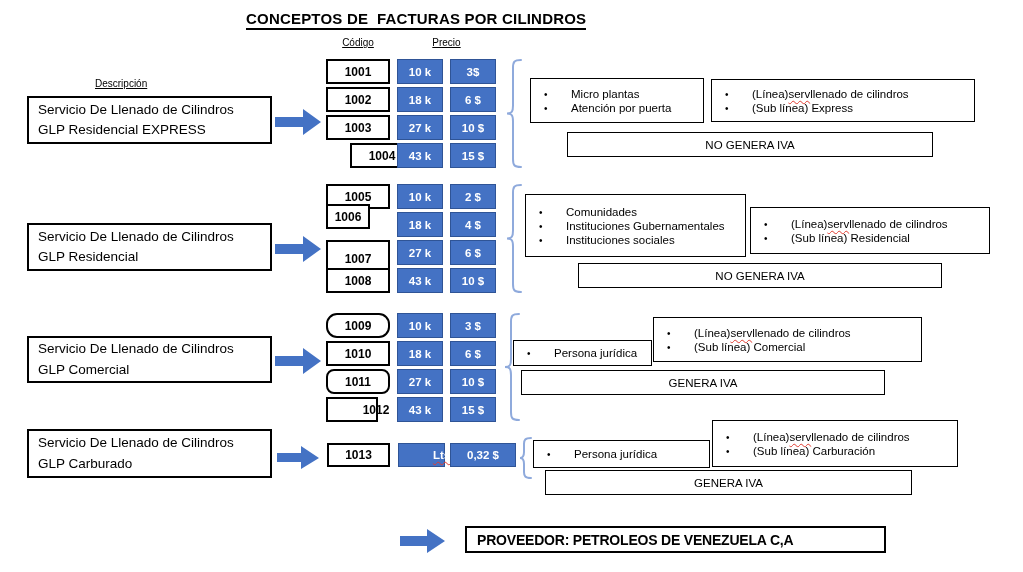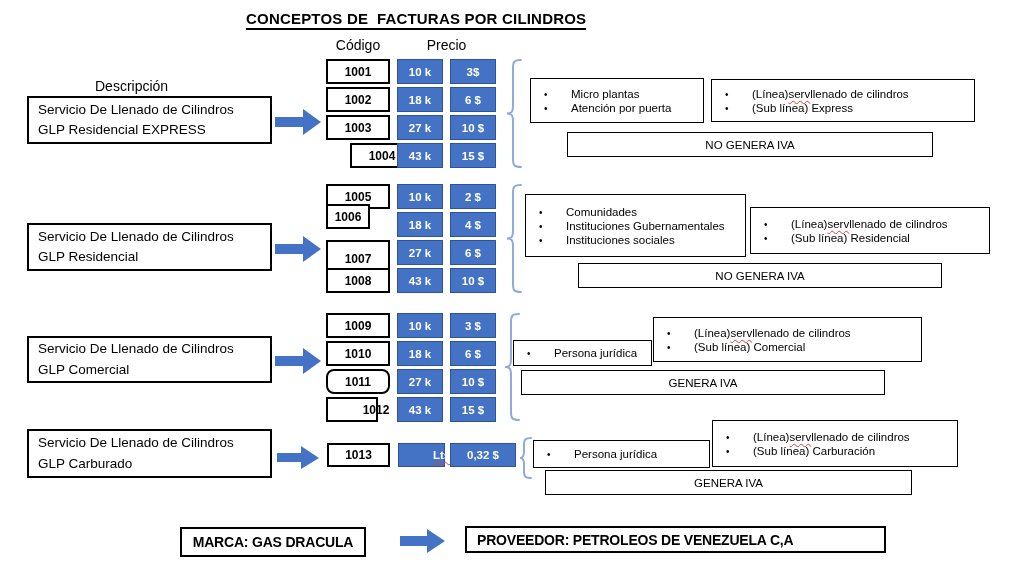--- a/index.html
+++ b/index.html
@@ -5,21 +5,21 @@
   html,body{margin:0;padding:0;background:#fff;}
   #canvas{
     position:relative;width:1023px;height:572px;background:#fff;overflow:hidden;
     font-family:"Liberation Sans",sans-serif;color:#000;
   }
   .abs{position:absolute;box-sizing:border-box;}
   .title{
     position:absolute;left:246px;top:10px;font-size:15px;font-weight:bold;
     white-space:pre;letter-spacing:.2px;border-bottom:2px solid #000;padding-bottom:1px;
   }
-  .colhead{position:absolute;font-size:14px;text-align:center;}
+  .colhead{position:absolute;font-size:10px;text-align:center;text-decoration:underline;}
   .box{position:absolute;box-sizing:border-box;border:1.5px solid #000;background:#fff;}
   .thick{border-width:2px;}
   .desc{
     display:flex;flex-direction:column;justify-content:center;
     font-size:13.5px;line-height:1.5;padding-left:9px;
   }
   .code{
     display:flex;align-items:center;justify-content:center;
     font-weight:bold;font-size:12px;border-width:2px;
   }
@@ -178,21 +178,21 @@
       <div class="abs">
         <div class="box desc thick" style="left: 27px; top: 336px; width: 245px; height: 47px;">
           <div>Servicio De Llenado de Cilindros</div>
           <div>GLP Comercial</div>
         </div>
         <div class="abs" style="left: 275px; top: 348px;">
           <svg width="46" height="26" viewBox="0 0 46 26">
             <polygon points="0,8 28,8 28,0 46,13 28,26 28,18 0,18" fill="#4472C4"></polygon>
           </svg>
         </div>
-        <div class="box code" style="left: 326px; top: 313px; width: 64px; height: 25px;">1009</div>
+        <div class="box code" style="left: 326px; top: 313px; width: 64px; height: 25px; border-radius: 11px;">1009</div>
         <div class="bluebox" style="left: 397px; top: 313px; width: 46px; height: 25px;">
           <span>10 k</span>
         </div>
         <div class="bluebox" style="left: 450px; top: 313px; width: 46px; height: 25px;">3 $</div>
         <div class="box code" style="left: 326px; top: 341px; width: 64px; height: 25px;">1010</div>
         <div class="bluebox" style="left: 397px; top: 341px; width: 46px; height: 25px;">
           <span>18 k</span>
         </div>
         <div class="bluebox" style="left: 450px; top: 341px; width: 46px; height: 25px;">6 $</div>
         <div class="box code" style="left: 326px; top: 369px; width: 64px; height: 25px; border-radius: 8px;">1011</div>
@@ -265,20 +265,19 @@
           </div>
           <div class="bullet-item">
             <span class="bullet-dot">•</span>
             <span>(Sub línea) Carburación</span>
           </div>
         </div>
         <div class="box iva" style="left: 545px; top: 470px; width: 367px; height: 25px;">GENERA IVA</div>
       </div>
     </div>
 
-  <div class="box footer-box center abs" style="left:180px;top:527px;width:186px;height:30px;">MARCA: GAS DRACULA</div>
   <div class="abs" id="footer-arrow" style="left:400px;top:529px;">
       <svg width="45" height="24" viewBox="0 0 45 24">
         <polygon points="0,7 27,7 27,0 45,12 27,24 27,17 0,17" fill="#4472C4"></polygon>
       </svg>
     </div>
   <div class="box footer-box padl abs" style="left:465px;top:526px;width:421px;height:27px;">PROVEEDOR: PETROLEOS DE VENEZUELA C,A</div>
 </div>
 
 </body></html>

